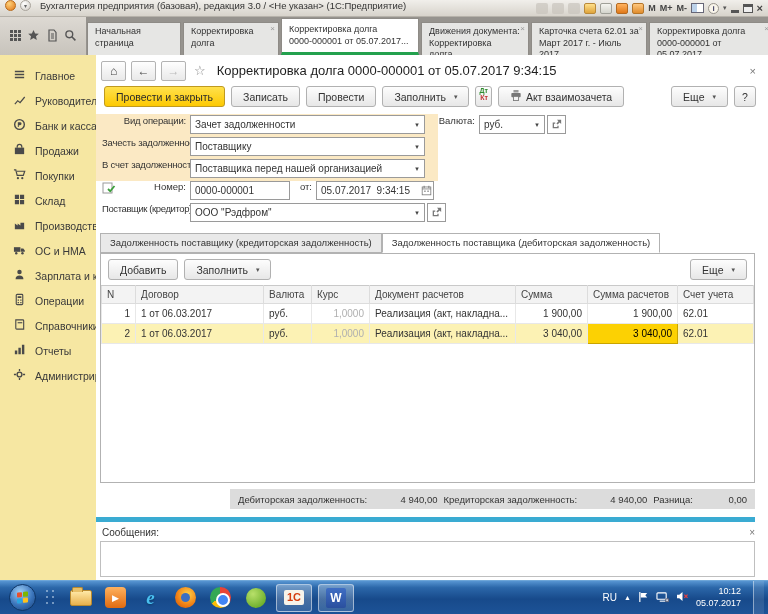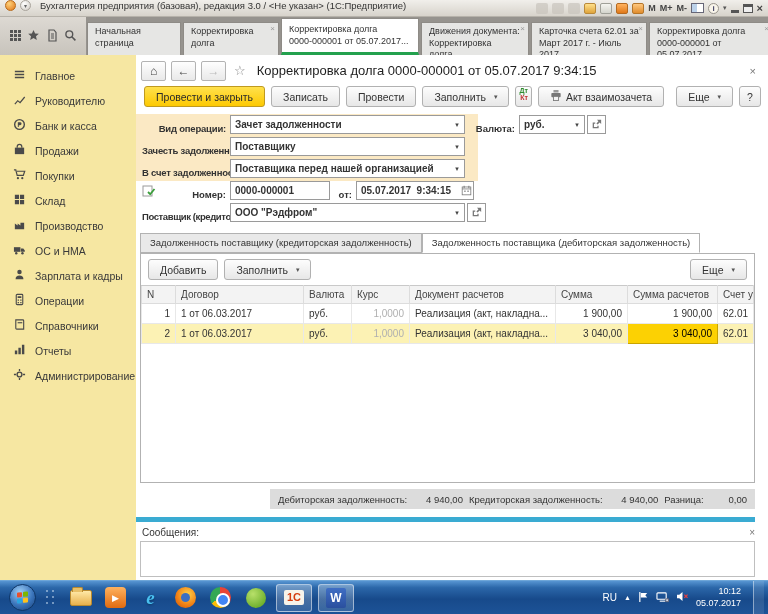--- a/index.html
+++ b/index.html
@@ -37,21 +37,21 @@
     align-items:center;justify-content:space-around;padding:0 6px;flex:none;}
   .tabs{flex:1;display:flex;align-items:flex-end;gap:2px;padding:0 1px;overflow:hidden;}
   .tab{background:#e6e6e4;border:1px solid #8e8b86;border-bottom:none;height:33px;
     padding:3px 5px 0 7px;font-size:9px;line-height:1.3;color:#333;position:relative;flex:none;overflow:hidden;}
   .tab .x{position:absolute;top:1px;right:3px;font-size:8px;color:#999;}
   .tab.active{background:#fff;height:37px;border-bottom:3px solid #23a14e;padding-top:5px;}
   .tw1{width:94px;} .tw2{width:96px;} .tw3{width:138px;} .tw4{width:108px;} .tw5{width:116px;} .tw6{width:124px;}
 
   
   .body{position:absolute;top:55px;left:0;right:0;bottom:34px;display:flex;}
-  .sidebar{width:136px;background:#f6e7a2;padding-top:8px;flex:none;}
+  .sidebar{width:96px;background:#f6e7a2;padding-top:8px;flex:none;}
   .side-item{height:25px;display:flex;align-items:center;gap:9px;padding-left:13px;
     font-size:10.5px;color:#3a3a3a;cursor:pointer;white-space:nowrap;}
   .side-item svg{flex:none;}
 
   .main{flex:1;min-width:0;display:flex;flex-direction:column;background:#fff;}
 
   .doc-header{height:27px;display:flex;align-items:center;gap:5px;padding:4px 12px 0 5px;}
   .btn-sq{height:20px;min-width:25px;border:1px solid #b3b3b3;border-radius:2px;
     background:linear-gradient(#fefefe,#e9e9e9);display:flex;align-items:center;justify-content:center;
     font-size:12px;color:#444;cursor:pointer;}
@@ -66,21 +66,21 @@
   .btn.primary{background:linear-gradient(#ffe14d,#fdc902);border-color:#bf9a20;font-weight:normal;color:#2a2a2a;}
   .dd{font-size:7px;color:#555;margin-left:4px;}
   .btn-dtkt{padding:0 3px;flex-direction:column;line-height:1;gap:0;font-size:7px;font-weight:bold;}
   .dt{color:#2e8b2e;align-self:flex-start;} .kt{color:#c03030;align-self:flex-end;}
   .spacer{flex:1;}
   .btn-help{min-width:22px;padding:0 7px;}
 
   
   .form{position:relative;padding:3px 0 4px 6px;}
   .cream{position:absolute;left:0;top:2px;width:342px;height:67px;background:#fbe9c4;}
-  .frow{display:flex;align-items:flex-end;margin-bottom:3px;height:19px;position:relative;font-weight:bold;}
+  .frow{display:flex;align-items:flex-start;margin-bottom:3px;height:19px;position:relative;}
   .flabel{width:88px;flex:none;text-align:right;padding-right:4px;font-size:9.5px;letter-spacing:-0.2px;white-space:nowrap;}
   .combo{height:19px;border:1px solid #9a9a9a;background:#fff;display:flex;align-items:center;cursor:pointer;}
   .combo .val{padding:0 4px;flex:1;white-space:pre;overflow:hidden;font-size:10px;}
   .combo .arr{width:14px;text-align:center;font-size:7px;color:#444;flex:none;}
   .w-main{width:235px;}
   .sq-btn{width:19px;height:19px;border:1px solid #9a9a9a;background:#fff;margin-left:2px;flex:none;
     display:flex;align-items:center;justify-content:center;cursor:pointer;}
   .vlabel{width:44px;flex:none;text-align:right;padding-right:4px;margin-left:10px;font-size:9.5px;}
   .num-ico{width:16px;margin-right:2px;flex:none;}
   .nlabel{width:70px;flex:none;text-align:right;padding-right:4px;font-size:9.5px;}

